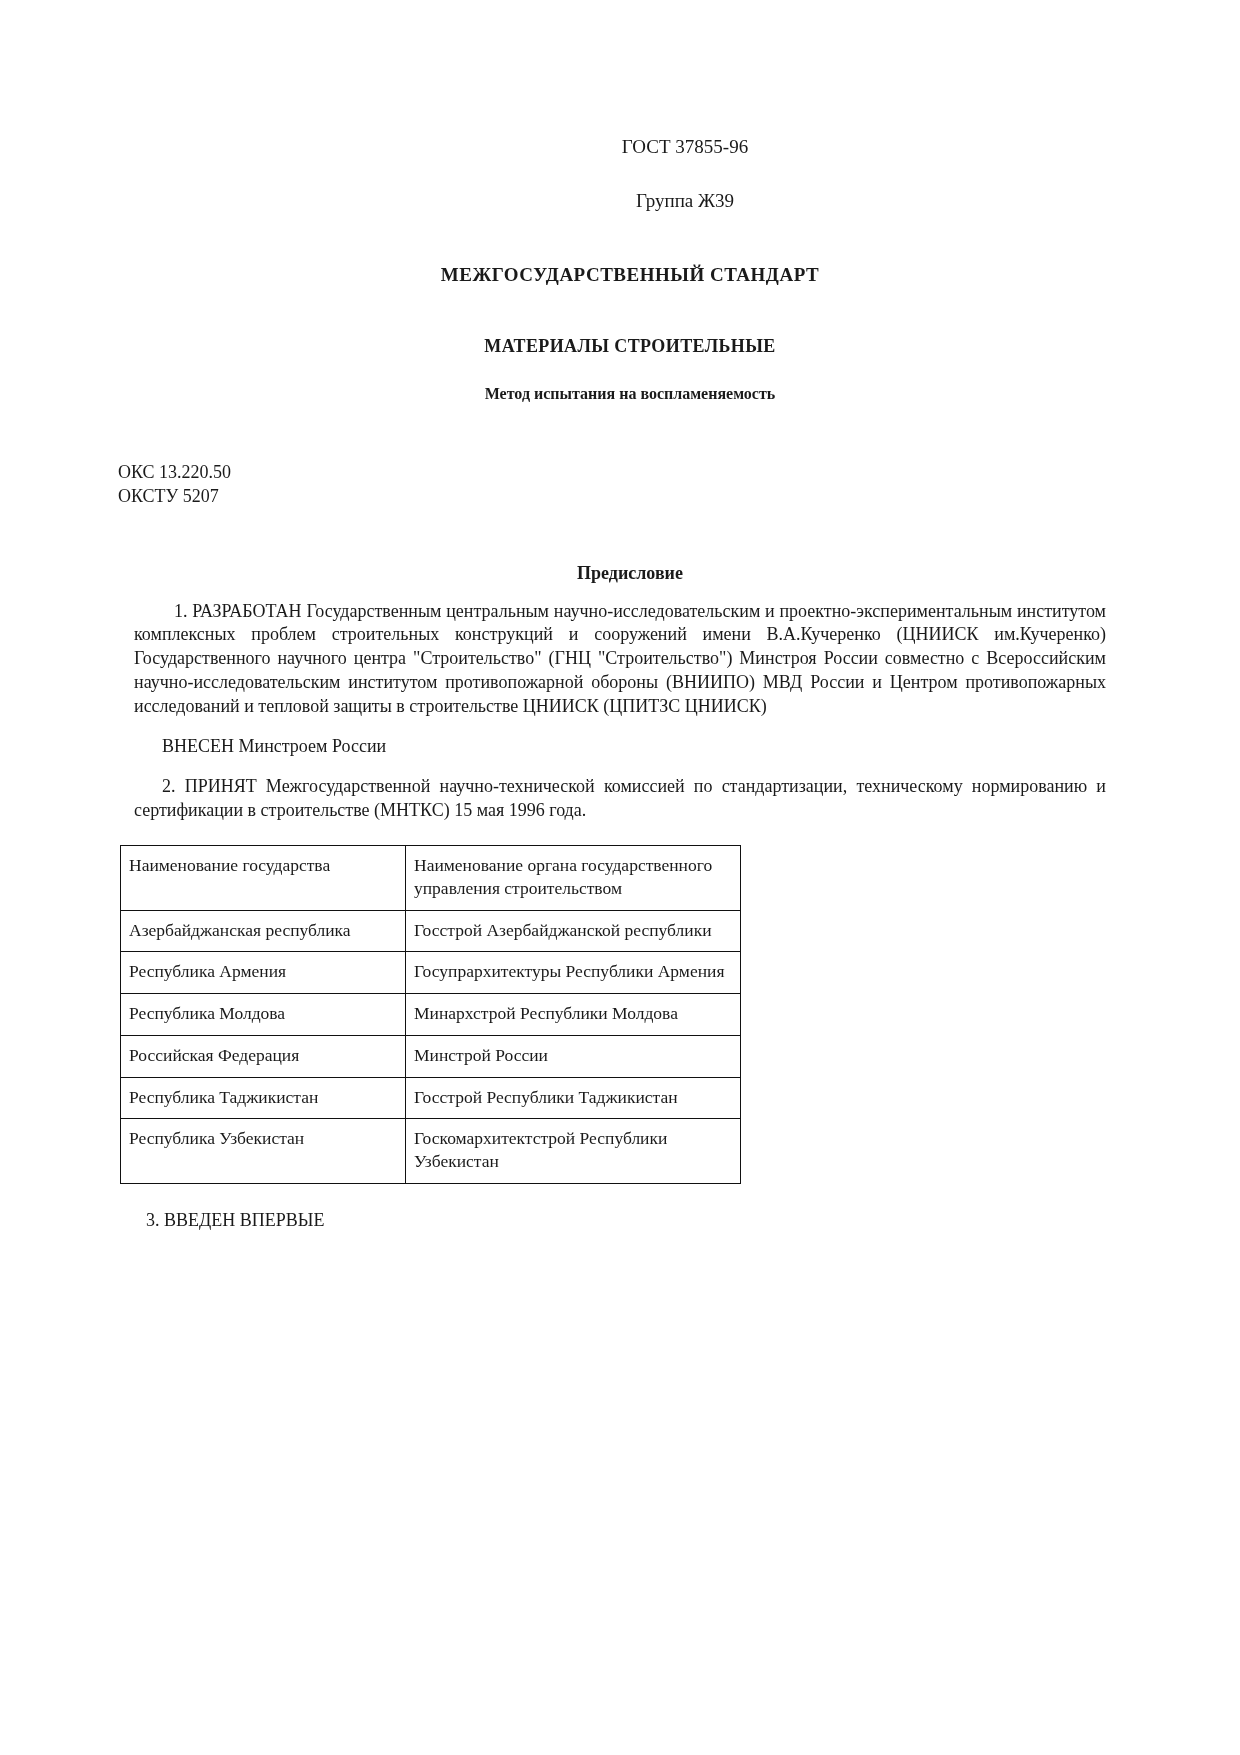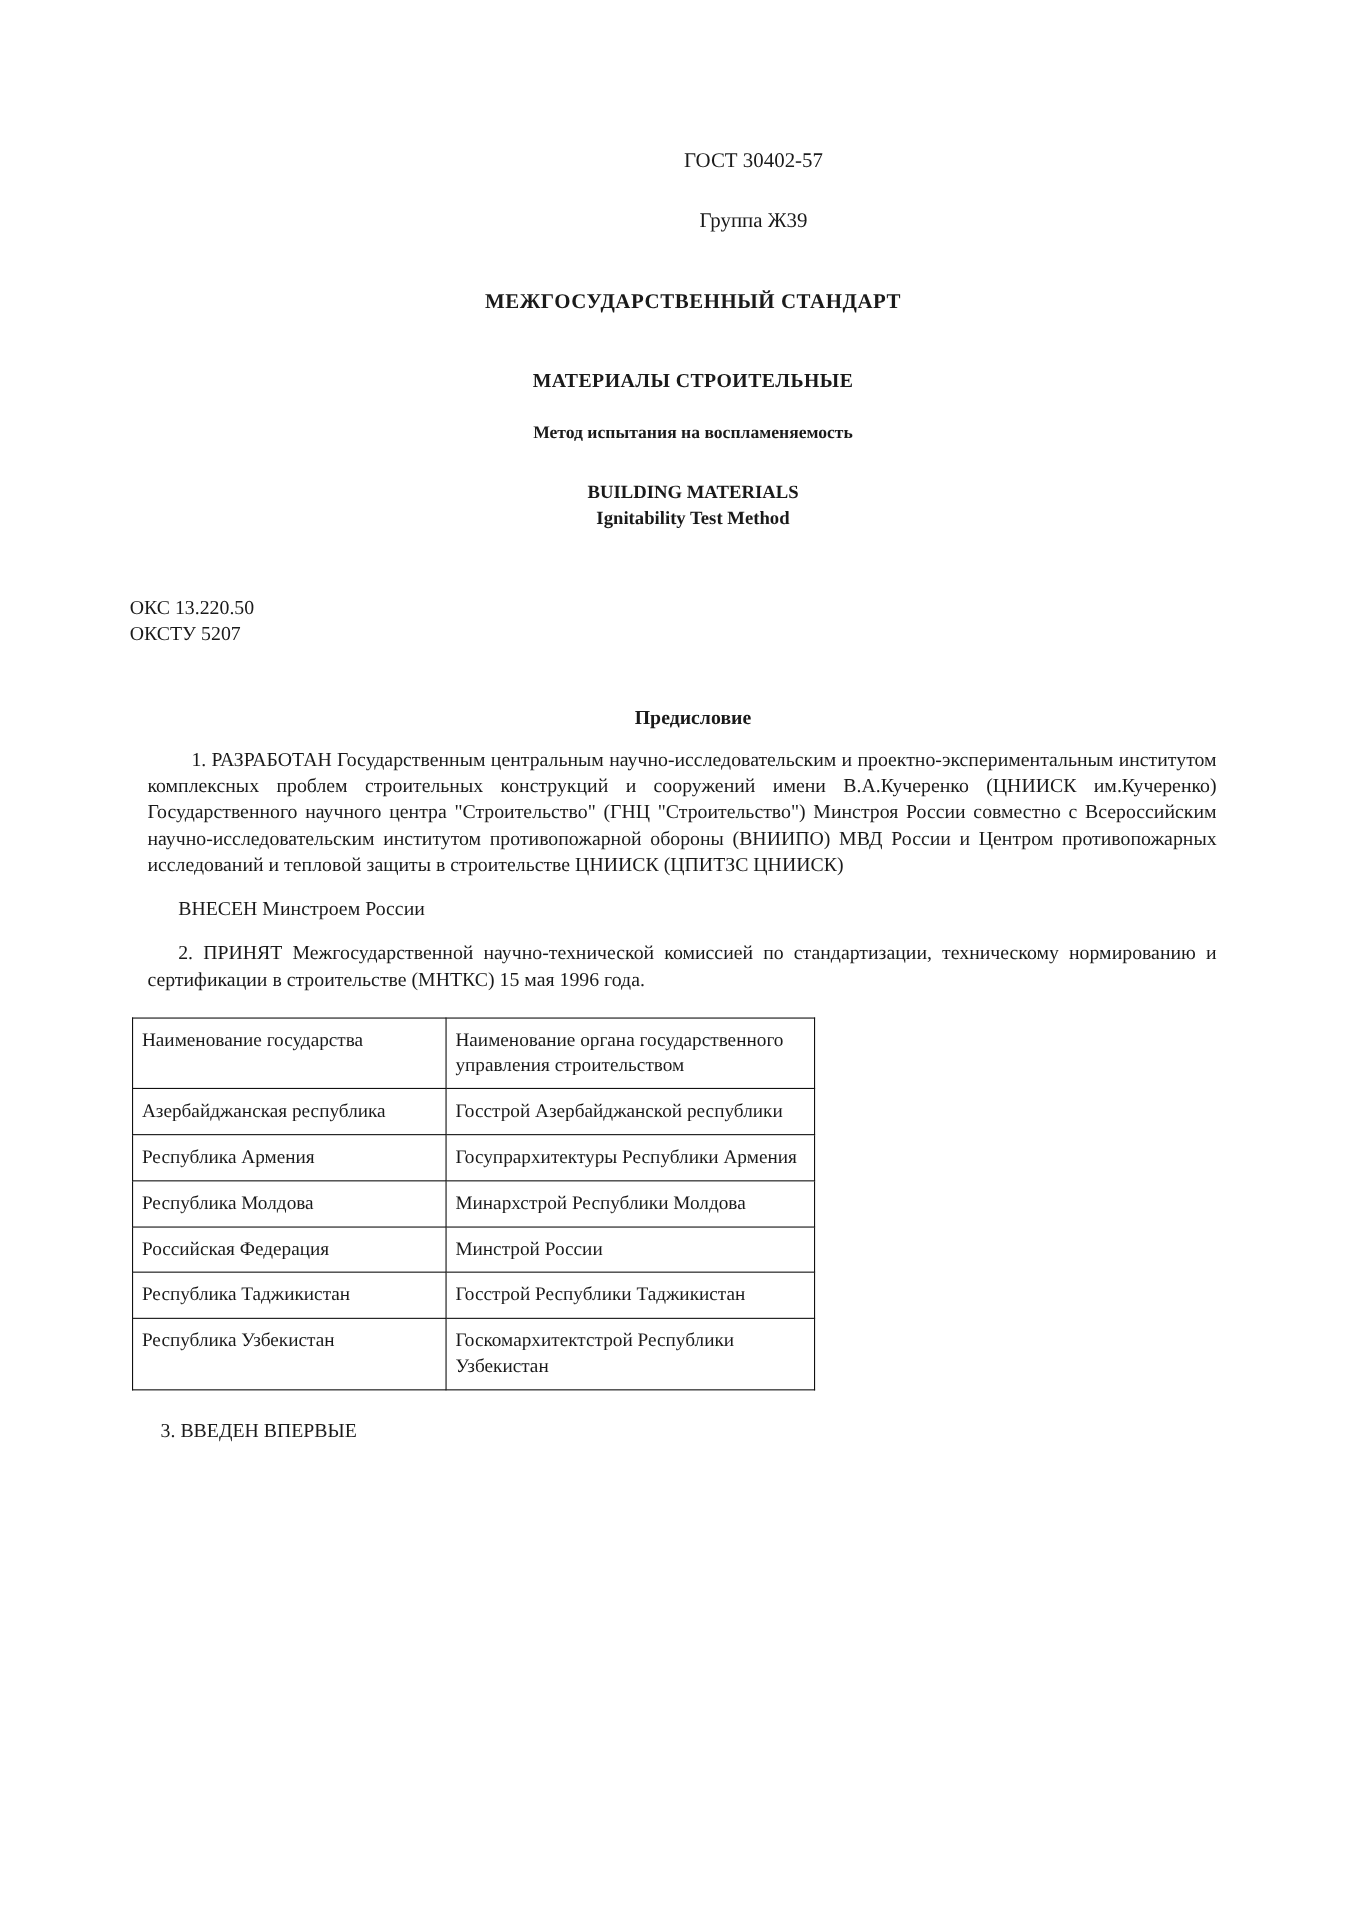--- a/index.html
+++ b/index.html
@@ -131,34 +131,30 @@
     margin-top: 26px;
     font-size: 18px;
     text-indent: 28px;
   }
 </style>
 </head>
 <body>
 
 <div class="page">
 
-  <div class="doc-number">ГОСТ 30402-57</div>
+  <div class="doc-number">ГОСТ 37855-96</div>
 
   <div class="group-line">Группа Ж39</div>
 
   <div class="std-title">МЕЖГОСУДАРСТВЕННЫЙ СТАНДАРТ</div>
 
   <div class="mat-title">МАТЕРИАЛЫ СТРОИТЕЛЬНЫЕ</div>
 
   <div class="method-title">Метод испытания на воспламеняемость</div>
 
-  <div class="en-title">
-    <div>BUILDING MATERIALS</div>
-    <div>Ignitability Test Method</div>
-  </div>
 
   <div class="codes">
     <div>ОКС 13.220.50</div>
     <div>ОКСТУ 5207</div>
   </div>
 
 
   <div class="preamble-head">Предисловие</div>
 
   <p class="body-text para-1">1. РАЗРАБОТАН Государственным центральным научно-исследовательским и проектно-экспериментальным институтом комплексных проблем строительных конструкций и сооружений имени В.А.Кучеренко (ЦНИИСК им.Кучеренко) Государственного научного центра "Строительство" (ГНЦ "Строительство") Минстроя России совместно с Всероссийским научно-исследовательским институтом противопожарной обороны (ВНИИПО) МВД России и Центром противопожарных исследований и тепловой защиты в строительстве ЦНИИСК (ЦПИТЗС ЦНИИСК)</p>

